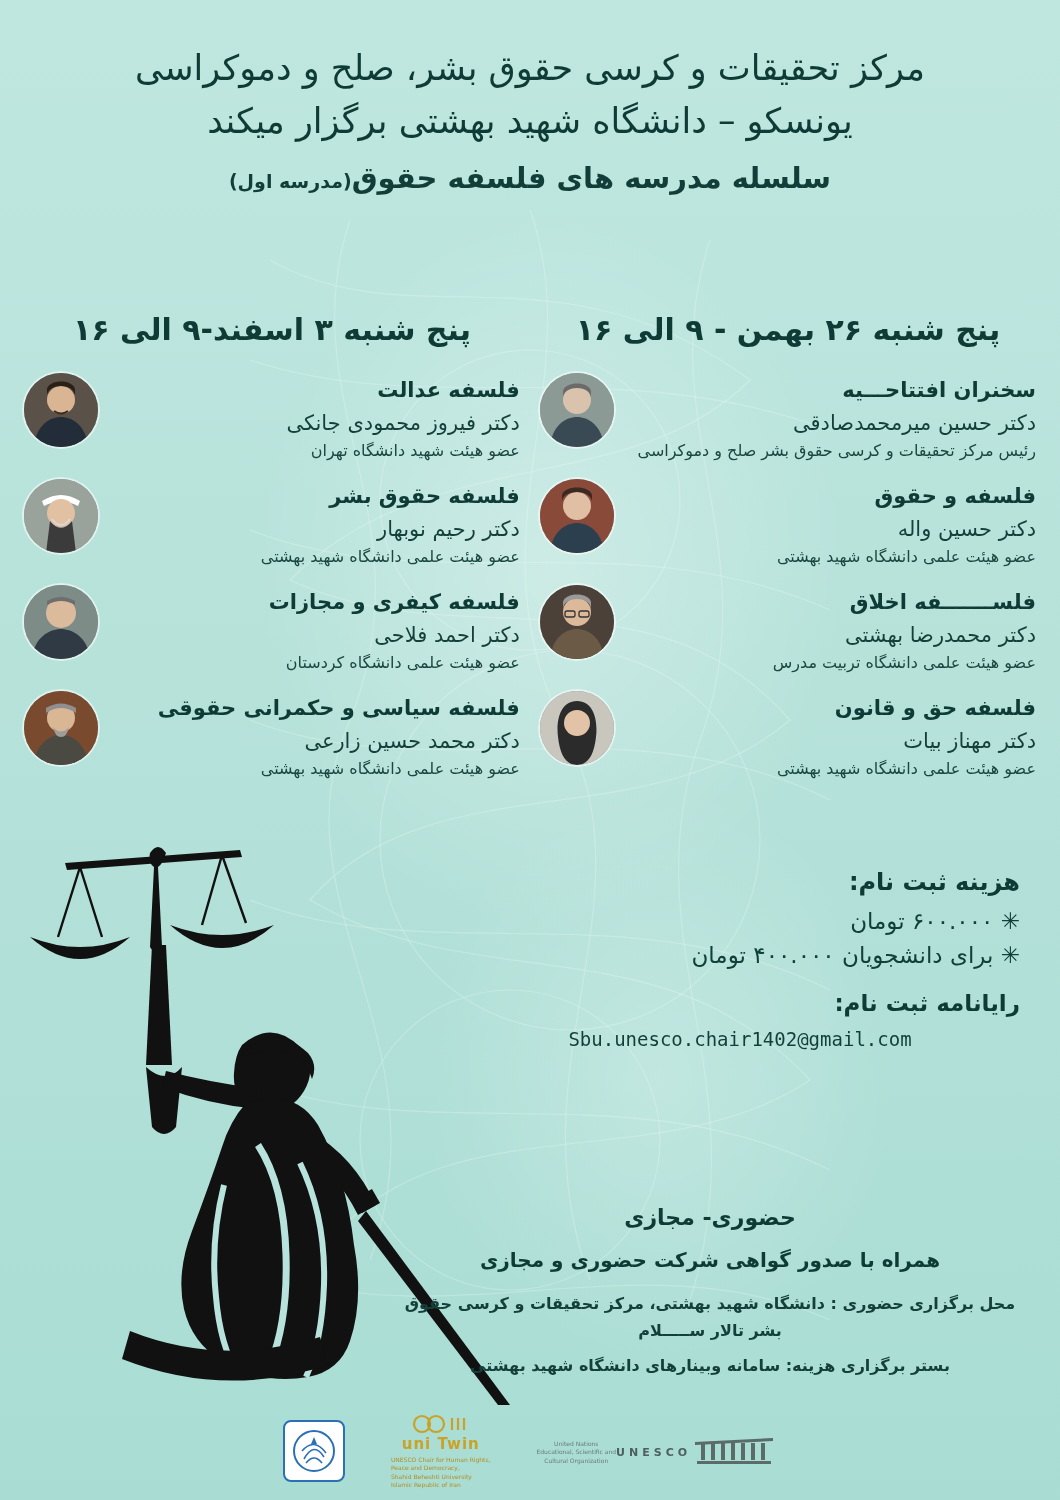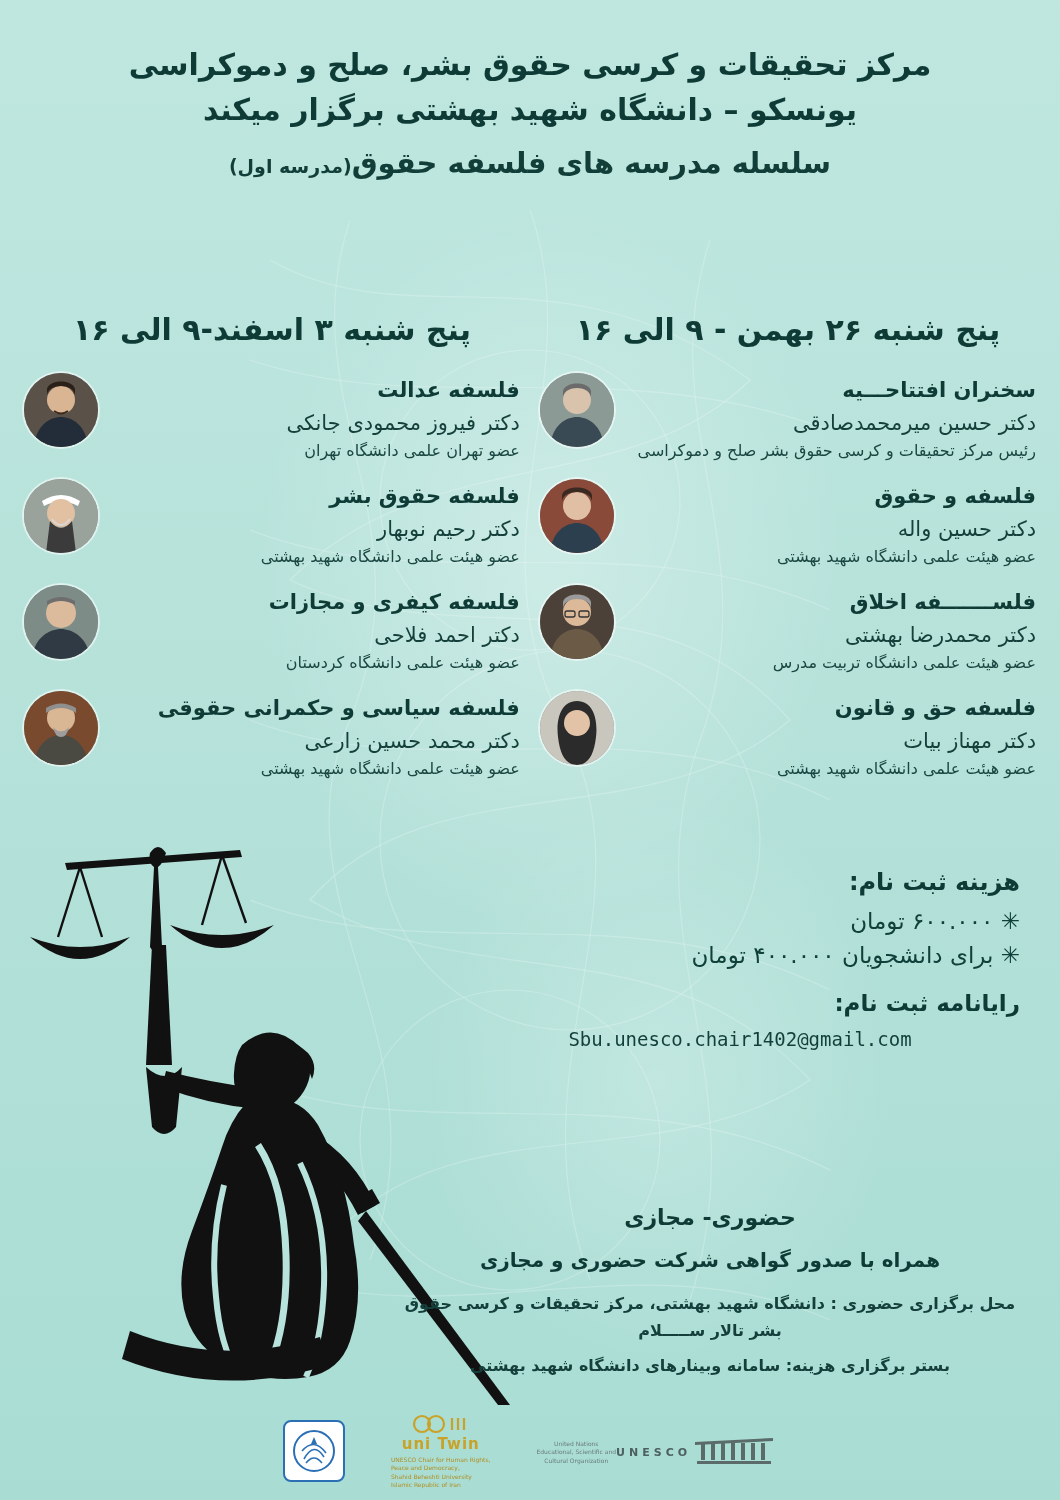--- a/index.html
+++ b/index.html
@@ -26,21 +26,21 @@
     opacity:.5;
     pointer-events:none;
   }
   
   .header{
     position:absolute;top:42px;left:0;right:0;
     text-align:center;
     padding:0 36px;
   }
   .title-line{
-    font-size:30px;font-weight:bold;line-height:1.5;
+    font-size:35px;font-weight:normal;line-height:1.5;
     color:#0f3b36;
     letter-spacing:0px;
   }
   .subtitle{
     margin-top:14px;
     font-size:29px;font-weight:bold;color:#123e39;
   }
   .subtitle .small{font-size:19px;}
   
   .sessions{
@@ -214,21 +214,21 @@
     </div>
   </div>
 
   <div class="col">
     <div class="col-date">پنج شنبه ۳ اسفند-۹ الی ۱۶</div>
 
     <div class="entry">
       <div class="entry-text">
         <div class="entry-title">فلسفه عدالت</div>
         <div class="entry-name">دکتر فیروز محمودی جانکی</div>
-        <div class="entry-affil">عضو تهران علمی دانشگاه تهران</div>
+        <div class="entry-affil">عضو هیئت شهید دانشگاه تهران</div>
       </div>
       <div class="avatar">
         <svg viewBox="0 0 74 74">
             <rect width="74" height="74" fill="#5a5149"></rect>
             <circle cx="37" cy="27" r="14" fill="#d9b593"></circle>
             <path d="M10 74 C12 52 26 44 37 44 C48 44 62 52 64 74 Z" fill="#232d3a"></path>
             <path d="M23 22 C25 10 49 10 51 22 L51 16 C49 6 25 6 23 16 Z" fill="#2a2018"></path>
             <path d="M30 38 q7 5 14 0" stroke="#3a2a1e" stroke-width="2" fill="none"></path>
           </svg>
       </div>

